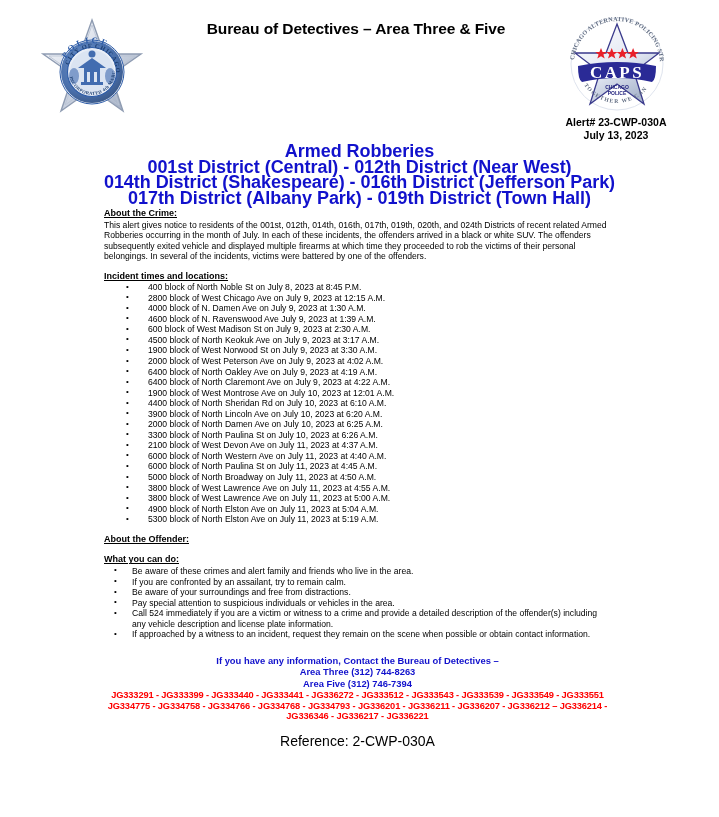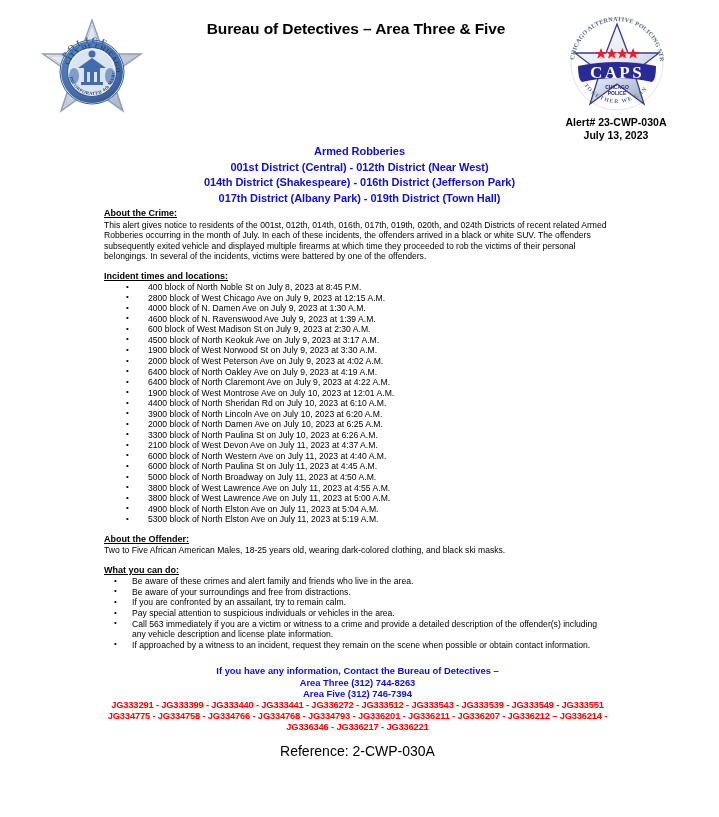--- a/index.html
+++ b/index.html
@@ -61,21 +61,21 @@
     line-height: 13px;
     color: #000;
   }
 
   
   .district-block {
     margin-top: 2px;
     text-align: center;
     color: #1111cc;
     font-weight: bold;
-    font-size: 11px;
+    font-size: 18px;
     line-height: 15.6px;
     letter-spacing: -0.05px;
   }
 
   
   .content {
     padding: 0 108px 0 104px;
     margin-top: 2px;
     font-size: 8.6px;
     line-height: 10.6px;
@@ -278,31 +278,30 @@
       <li>5000 block of North Broadway on July 11, 2023 at 4:50 A.M.</li>
       <li>3800 block of West Lawrence Ave on July 11, 2023 at 4:55 A.M.</li>
       <li>3800 block of West Lawrence Ave on July 11, 2023 at 5:00 A.M.</li>
       <li>4900 block of North Elston Ave on July 11, 2023 at 5:04 A.M.</li>
       <li>5300 block of North Elston Ave on July 11, 2023 at 5:19 A.M.</li>
     </ul>
 
   <div class="gap"></div>
 
   <div class="sec-head">About the Offender:</div>
-  <div class="para">Two to Five African American Males, 18-25 years old, wearing dark-colored clothing, and black ski masks.</div>
 
   <div class="gap"></div>
 
   <div class="sec-head">What you can do:</div>
   <ul class="bullets wide" id="advice-list">
       <li>Be aware of these crimes and alert family and friends who live in the area.</li>
+      <li>If you are confronted by an assailant, try to remain calm.</li>
       <li>Be aware of your surroundings and free from distractions.</li>
-      <li>If you are confronted by an assailant, try to remain calm.</li>
       <li>Pay special attention to suspicious individuals or vehicles in the area.</li>
-      <li>Call 563 immediately if you are a victim or witness to a crime and provide a detailed description of the offender(s) including any vehicle description and license plate information.</li>
+      <li>Call 524 immediately if you are a victim or witness to a crime and provide a detailed description of the offender(s) including any vehicle description and license plate information.</li>
       <li>If approached by a witness to an incident, request they remain on the scene when possible or obtain contact information.</li>
     </ul>
 
   <div class="footer">
     <div class="contact">
       <div>If you have any information, Contact the Bureau of Detectives –</div>
       <div>Area Three (312) 744-8263</div>
       <div>Area Five (312) 746-7394</div>
     </div>
     <div class="rd-numbers">

